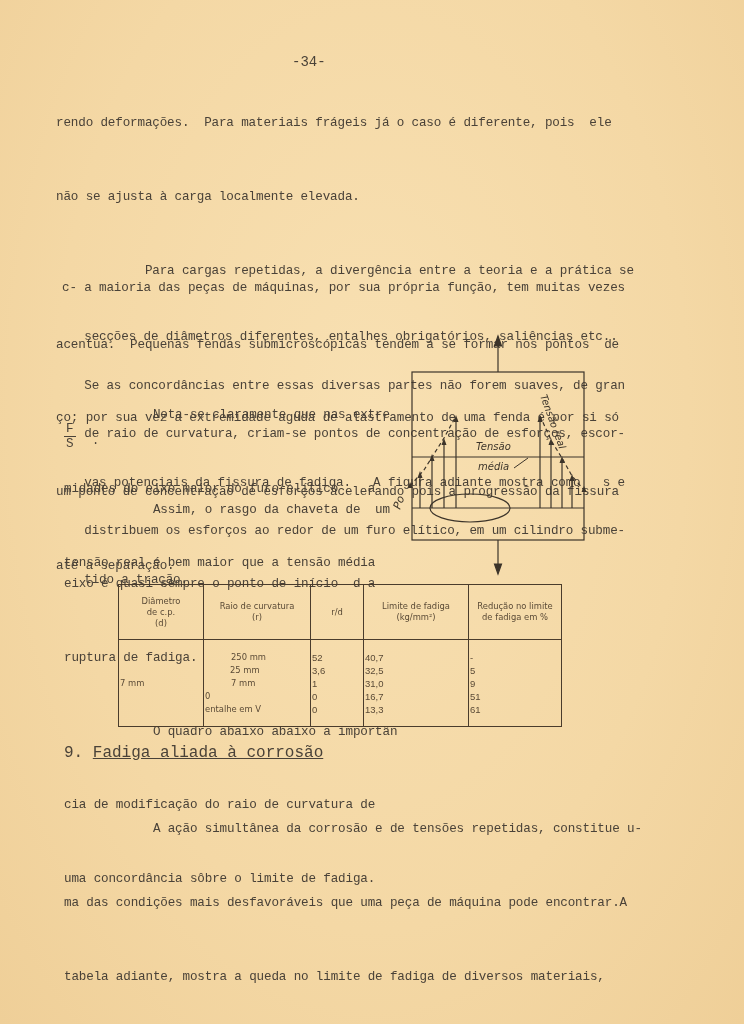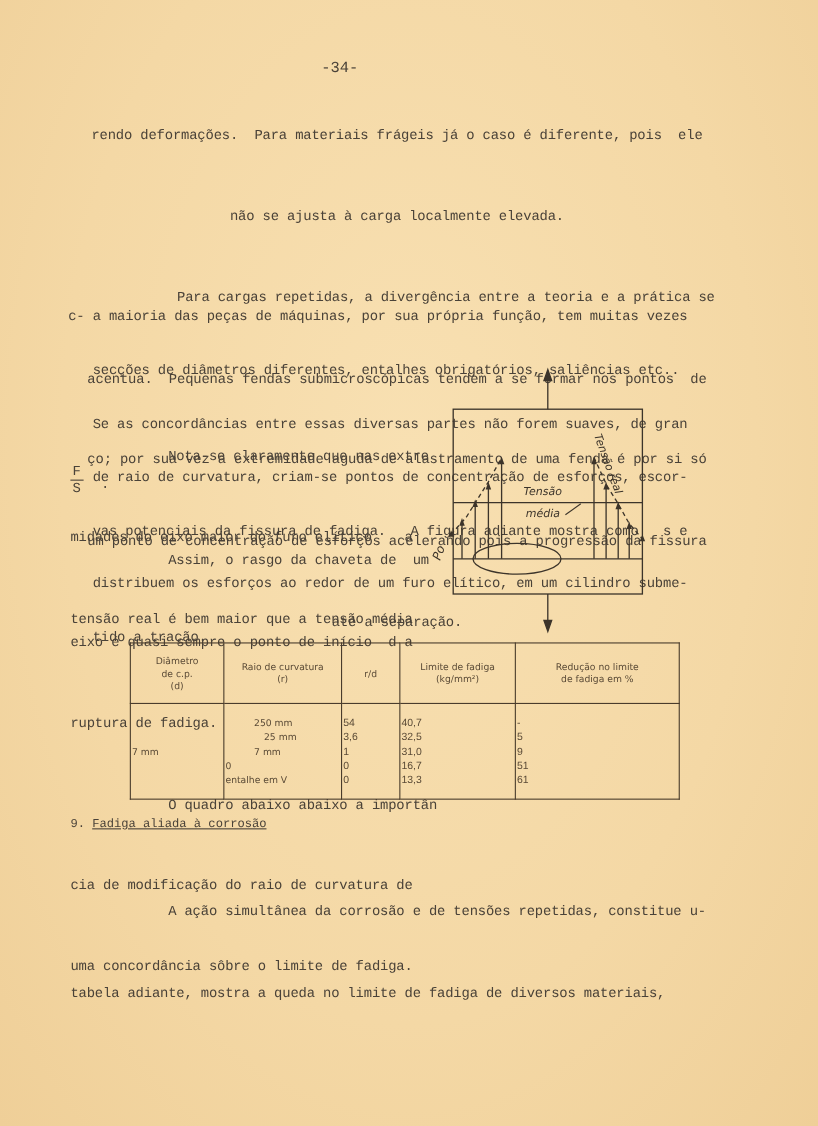--- a/index.html
+++ b/index.html
@@ -15,37 +15,37 @@
   .para { position: absolute; font-size: 12.6px; line-height: 24.6px; white-space: pre; letter-spacing: -0.15px; }
   .para .ln { display: block; }
   .tight { line-height: 16.2px; }
   .ul { text-decoration: underline; }
   .fraction { position: absolute; left: 64px; top: 422px; font-size: 12.6px; text-align: center; }
   .fraction .num { display: block; border-bottom: 1px solid #4a4238; padding: 0 2px; line-height: 14px; }
   .fraction .den { display: block; line-height: 15px; }
   .fraction-dot { position: absolute; left: 92px; top: 434px; font-size: 12px; }
   .diagram { position: absolute; left: 380px; top: 330px; width: 220px; height: 250px; }
   table.fatigue {
-    position: absolute; left: 118px; top: 584px; width: 500px;
+    position: absolute; left: 118px; top: 584px; width: 444px;
     border-collapse: collapse; font-family: "DejaVu Sans", sans-serif;
     font-size: 8.4px; color: #5a4a36;
   }
   table.fatigue td, table.fatigue th { border: 1.4px solid #4a3c2c; font-weight: normal; vertical-align: middle; }
   table.fatigue th { height: 50px; text-align: center; line-height: 11px; padding: 2px; }
   table.fatigue td { height: 84px; text-align: left; line-height: 13px; }
   table.fatigue td.stack { font-family: "Liberation Sans", sans-serif; font-size: 9.5px; }
   table.fatigue td .v { display: block; }
-  .section-title { position: absolute; left: 64px; top: 744px; font-size: 11px; }
+  .section-title { position: absolute; left: 64px; top: 744px; font-size: 16px; }
 </style>
 </head>
 <body>
 
 <div class="page-num">-34-</div>
 
-<div class="para" style="left:72px; top:62px;text-align:center;">
+<div class="para" style="left:56px; top:62px;">
   <span class="ln">rendo deformações.  Para materiais frágeis já o caso é diferente, pois  ele</span>
   <span class="ln">não se ajusta à carga localmente elevada.</span>
   <span class="ln">            Para cargas repetidas, a divergência entre a teoria e a prática se</span>
   <span class="ln">acentua.  Pequenas fendas submicroscópicas tendem a se formar nos pontos  de</span>
   <span class="ln">ço; por sua vez a extremidade aguda de alastramento de uma fenda é por si só</span>
   <span class="ln">um ponto de concentração de esforços acelerando pois a progressão da fissura</span>
   <span class="ln">até a separação.</span>
 </div>
 
 <div class="para tight" style="left:62px; top:248px;">
@@ -140,27 +140,27 @@
     </th>
     <th>
       <span style="display:block">Redução no limite</span>
       <span style="display:block">de fadiga em %</span>
     </th>
   </tr>
   <tr>
     <td>7 mm</td>
     <td>
       <span class="v" style="padding-left:26px">250 mm</span>
-      <span class="v" style="padding-left:35px">25 mm</span>
+      <span class="v" style="padding-left:25px">25 mm</span>
       <span class="v" style="padding-left:26px">7 mm</span>
       <span class="v">0</span>
       <span class="v">entalhe em V</span>
     </td>
     <td class="stack">
-      <span class="v">54</span>
+      <span class="v">52</span>
       <span class="v">3,6</span>
       <span class="v">1</span>
       <span class="v">0</span>
       <span class="v">0</span>
     </td>
     <td class="stack">
       <span class="v">40,7</span>
       <span class="v">32,5</span>
       <span class="v">31,0</span>
       <span class="v">16,7</span>
@@ -177,16 +177,17 @@
 </tbody>
   </table>
 
 <div class="section-title">
   <span>9.</span>
   <span class="ul">Fadiga aliada à corrosão</span>
 </div>
 
 <div class="para" style="left:64px; top:768px;">
   <span class="ln">            A ação simultânea da corrosão e de tensões repetidas, constitue u-</span>
+  <span class="ln">ma das condições mais desfavoráveis que uma peça de máquina pode encontrar.A</span>
   <span class="ln">tabela adiante, mostra a queda no limite de fadiga de diversos materiais,</span>
   
   
 </div>
 
 </body></html>

